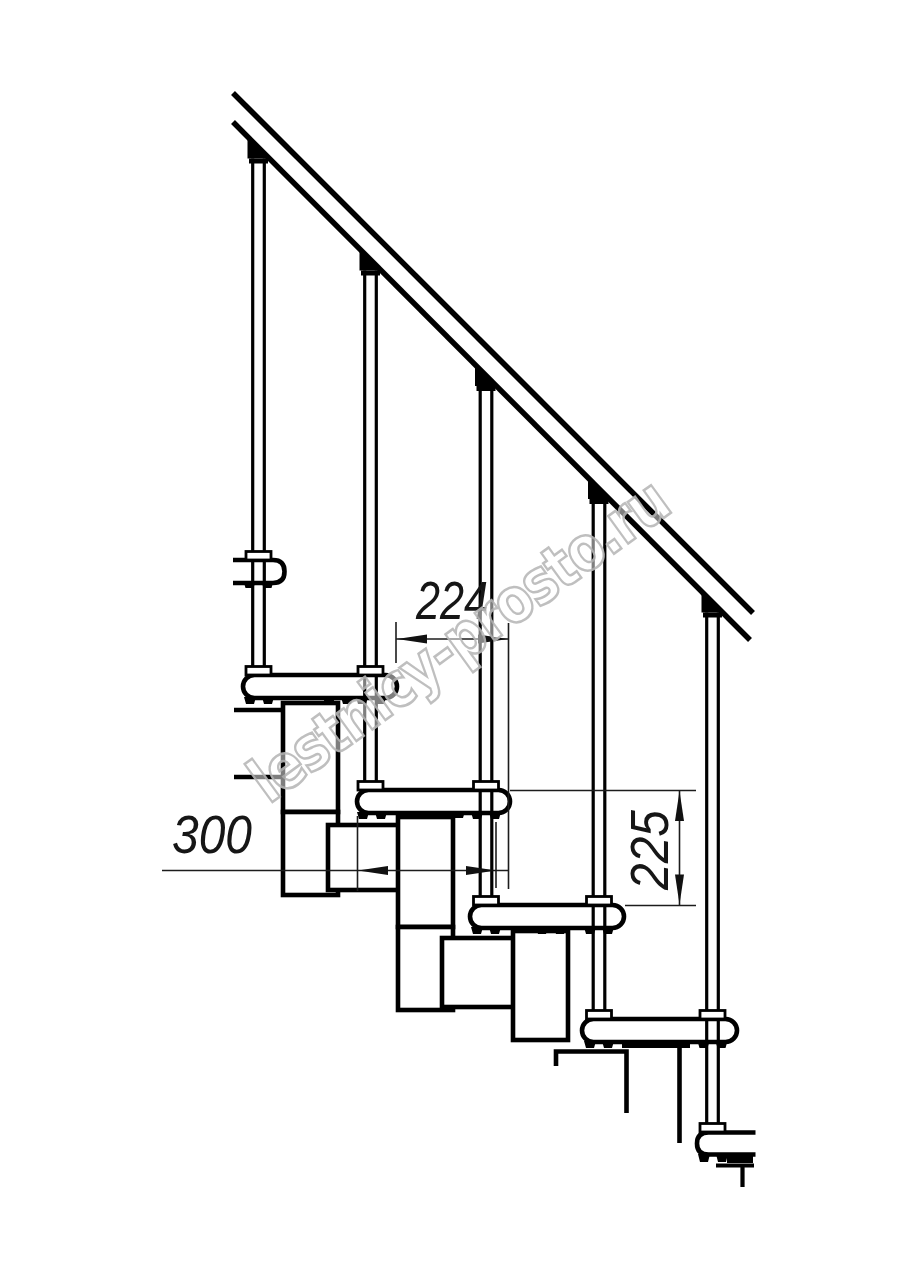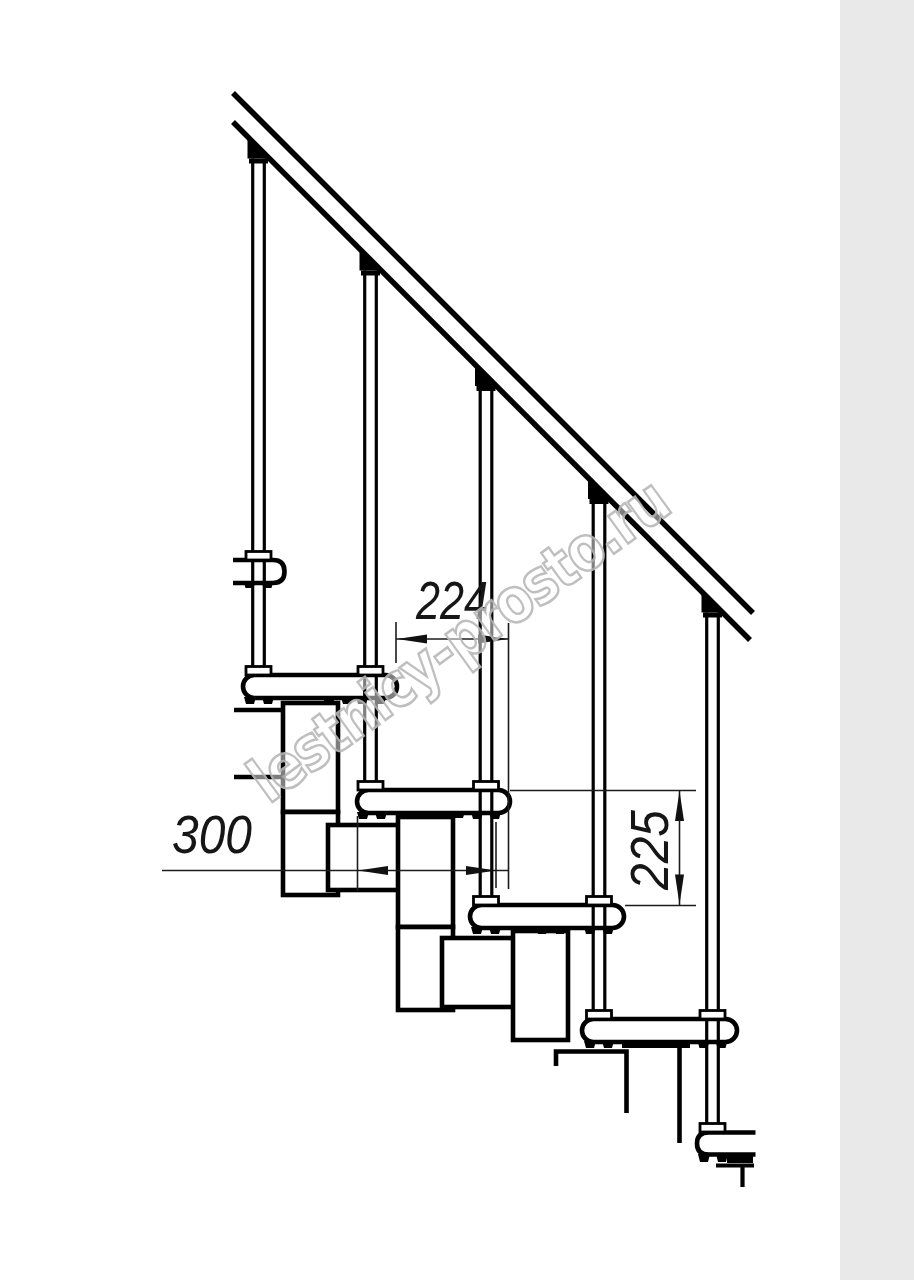--- a/index.html
+++ b/index.html
@@ -1,18 +1,18 @@
 <!DOCTYPE html>
 <html><head>
 <meta charset="utf-8">
 <style>
   html,body{margin:0;padding:0;background:#e9e9e9;}
   .page{
     position:relative;
-    width:840px;height:1280px;
+    width:914px;height:1280px;
     background:#ffffff;
     overflow:hidden;
     font-family:"Liberation Sans", sans-serif;
   }
   svg{display:block;}
   .dim-text{
     font-family:"Liberation Sans", sans-serif;
     font-style:italic;
     font-size:54px;
     fill:#161616;

